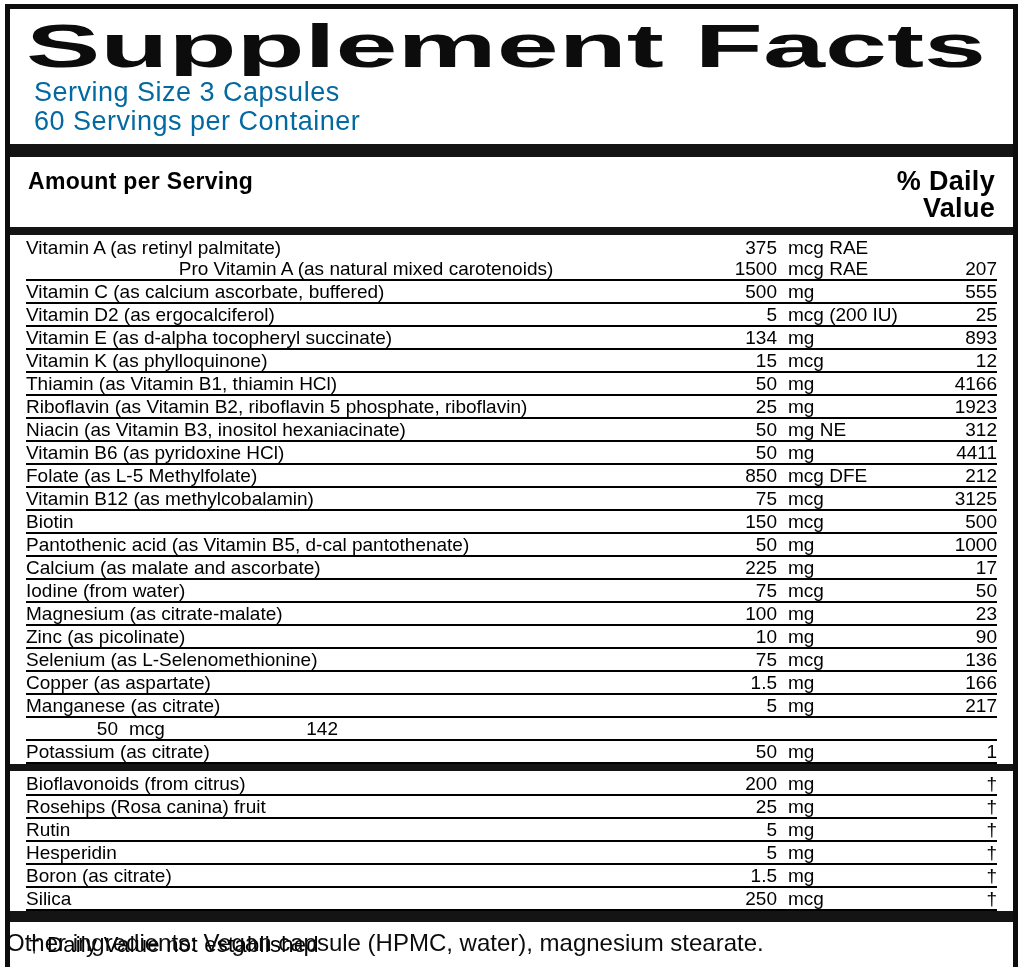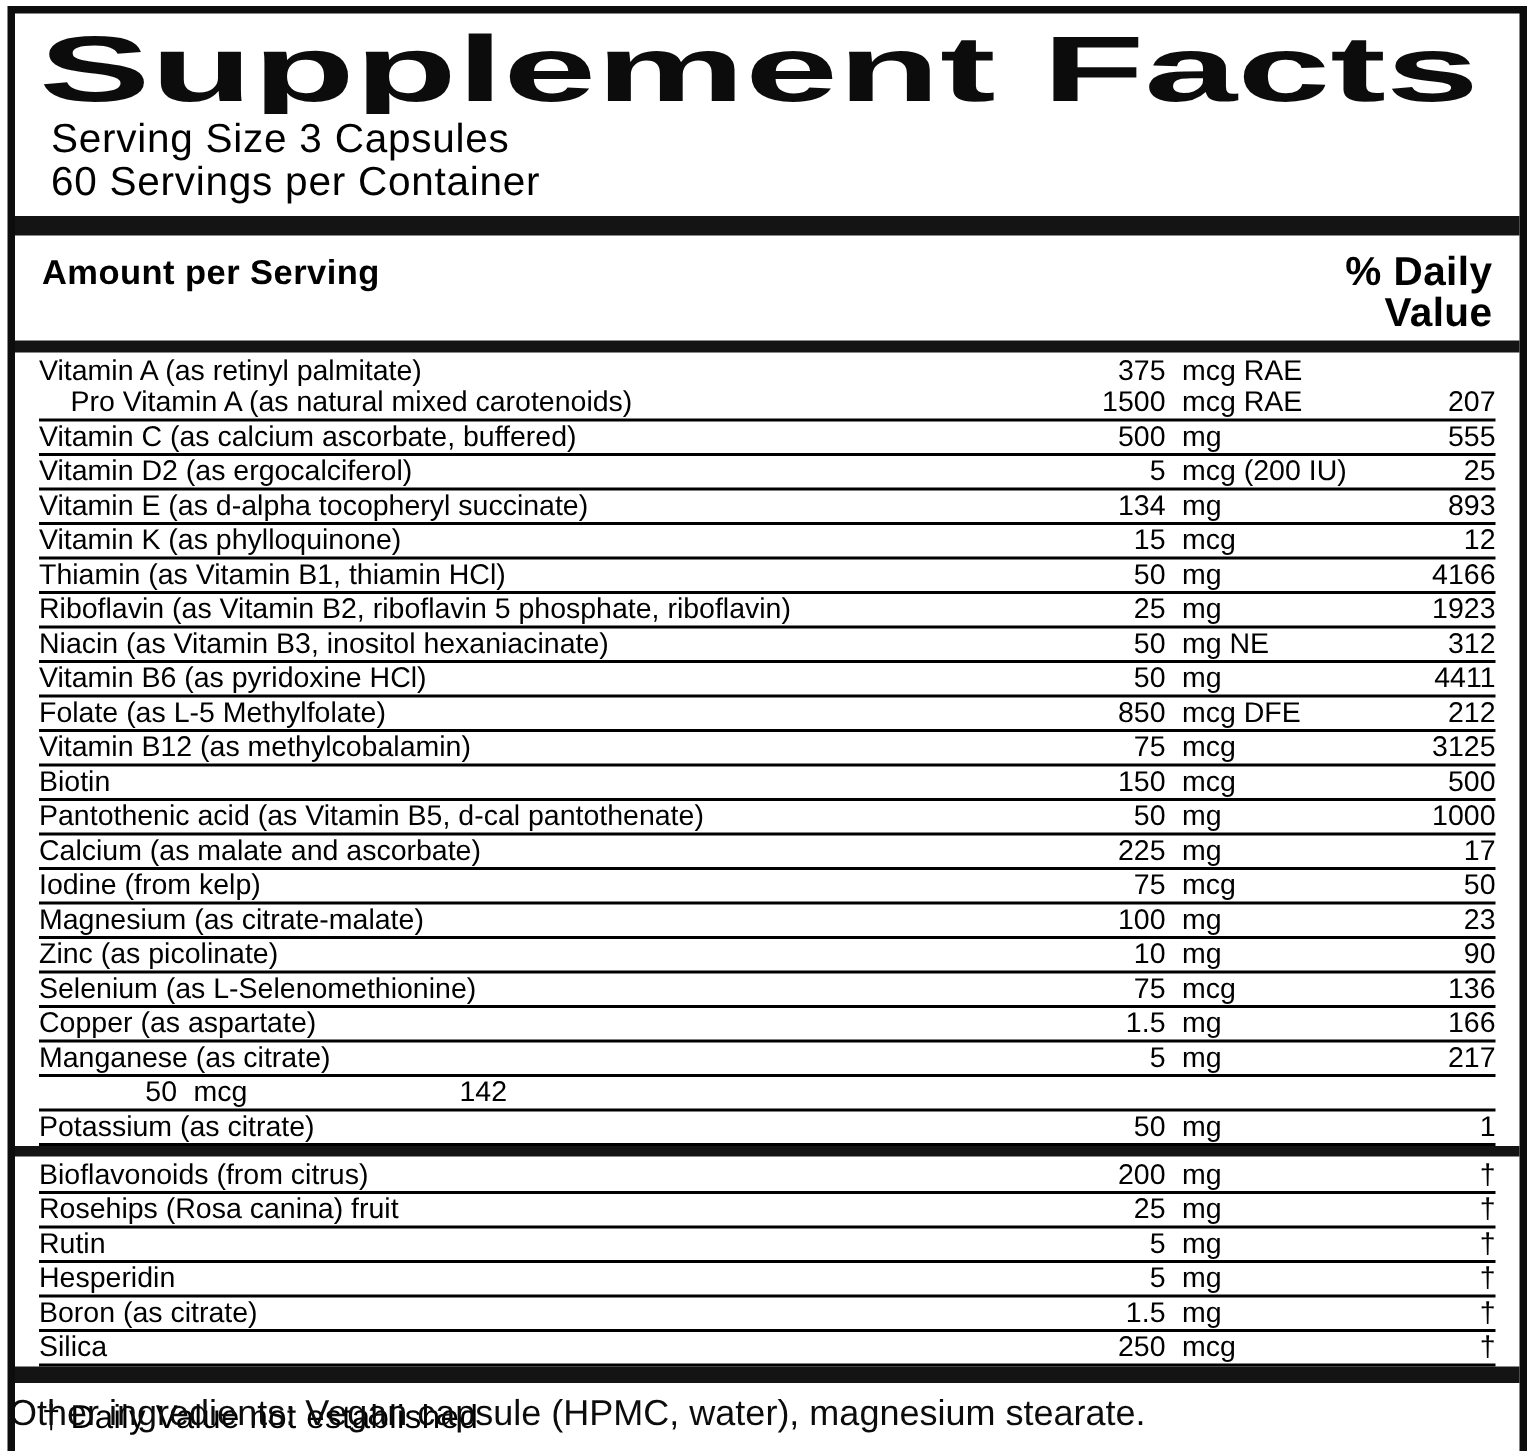--- a/index.html
+++ b/index.html
@@ -23,21 +23,21 @@
   }
   .title-wrap {
     padding: 5px 16px 0 16px;
   }
   .title-wrap svg { display: block; }
   .serving-block {
     padding: 2px 16px 0 24px;
     font-size: 27px;
     line-height: 29px;
     letter-spacing: 0.5px;
-    color: #000000;
+    color: #0369a1;
   }
   .bar {
     background: #141414;
     width: 100%;
   }
   .bar-1 { height: 13px; margin-top: 8px; }
   .bar-2 { height: 8px; }
   .bar-3 { height: 7px; }
   .bar-4 { height: 11px; }
   .header-row {
@@ -65,21 +65,21 @@
     display: flex;
     align-items: baseline;
     border-bottom: 2px solid #000000;
     font-size: 19px;
     line-height: 20px;
     padding-top: 1px;
     white-space: nowrap;
   }
   .row.no-line { border-bottom: none; justify-content: space-between; }
   .row .name { flex: 1; overflow: hidden; }
-  .row.indent .name { padding-left: 21px; }
+  .row.indent .name { padding-left: 21px; text-align: center; }
   .row .amt  { width: 92px;  text-align: right; }
   .row .unit { width: 146px; padding-left: 11px; box-sizing: border-box; text-align: left; }
   .row .dv   { width: 50px;  text-align: right; margin-left: 24px; }
   .footnote {
     font-size: 22px;
     padding: 10px 16px 12px 18px;
     letter-spacing: 0.3px;
   }
   .other-ingredients {
     position: absolute;
@@ -202,21 +202,21 @@
         <span class="unit">mg</span>
         <span class="dv">1000</span>
       </div>
       <div class="row">
         <span class="name">Calcium (as malate and ascorbate)</span>
         <span class="amt">225</span>
         <span class="unit">mg</span>
         <span class="dv">17</span>
       </div>
       <div class="row">
-        <span class="name">Iodine (from kelp)</span>
+        <span class="name">Iodine (from water)</span>
         <span class="amt">75</span>
         <span class="unit">mcg</span>
         <span class="dv">50</span>
       </div>
       <div class="row">
         <span class="name">Magnesium (as citrate-malate)</span>
         <span class="amt">100</span>
         <span class="unit">mg</span>
         <span class="dv">23</span>
       </div>

